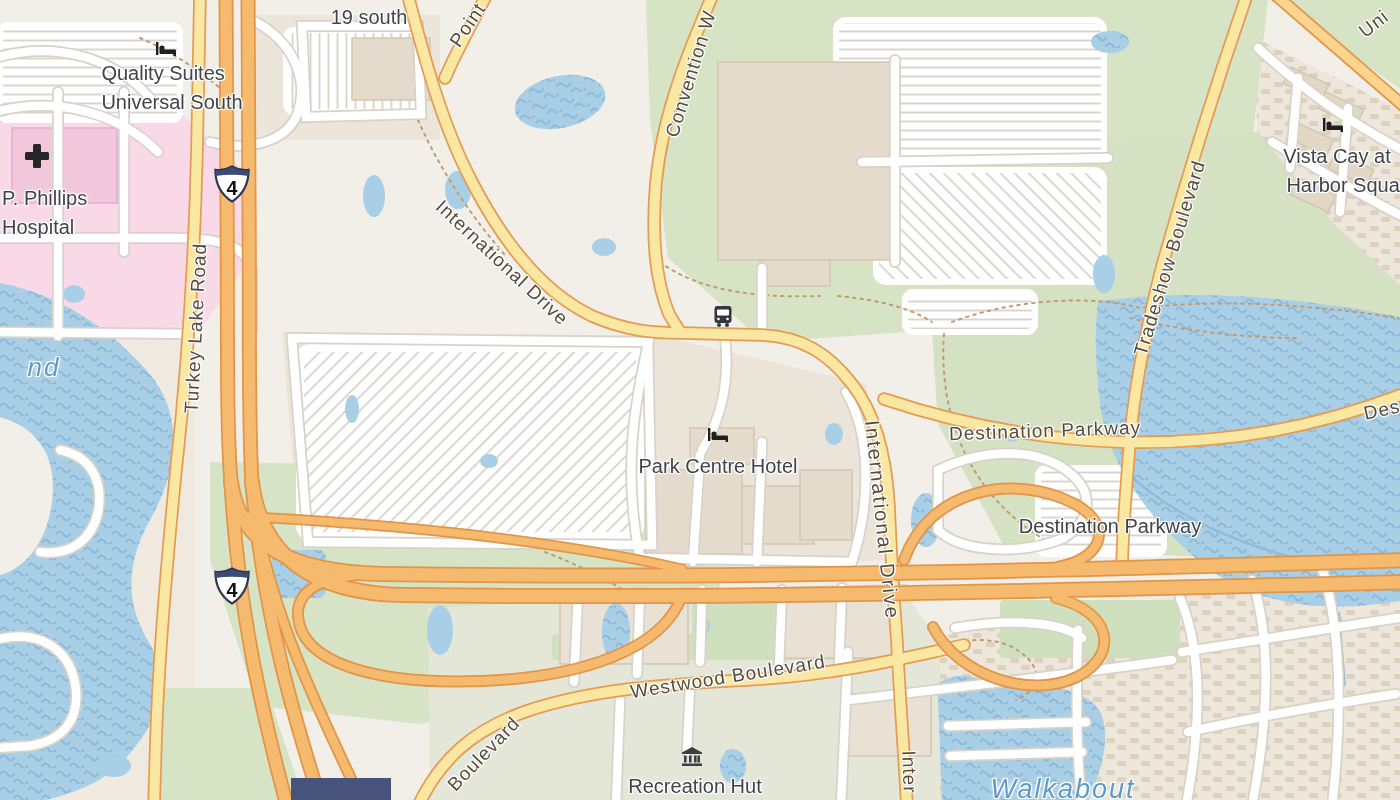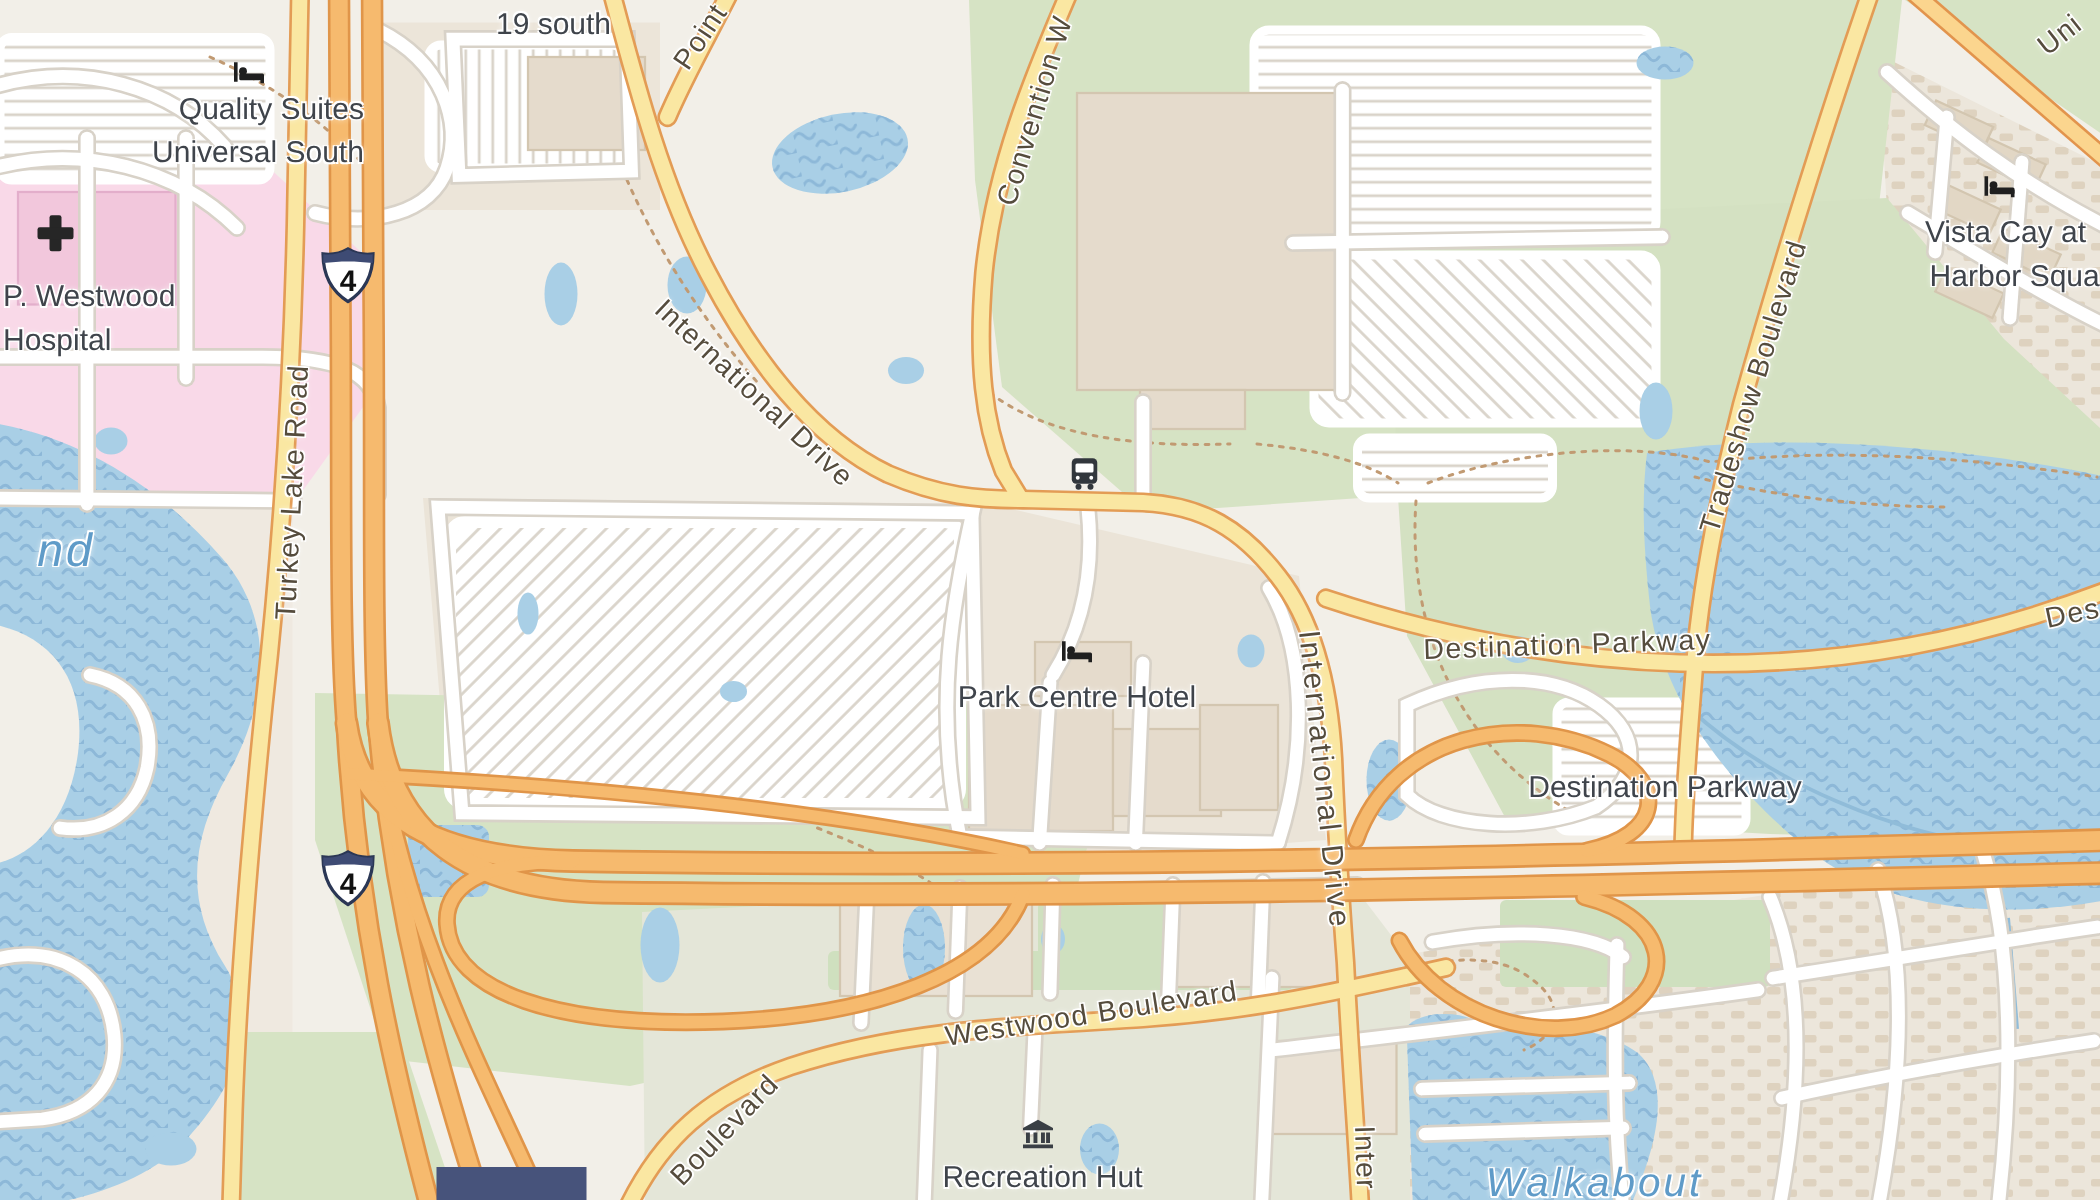--- a/index.html
+++ b/index.html
@@ -1,21 +1,21 @@
 <!DOCTYPE html>
 <html><head>
 <meta charset="utf-8">
 <style>
   html,body{margin:0;padding:0;background:#f2efe8;}
   #map{position:relative;width:1400px;height:800px;overflow:hidden;
        font-family:"Liberation Sans","DejaVu Sans",sans-serif;}
   #map svg.base{position:absolute;left:0;top:0;}
   .lbl,.rlbl,.wlbl{position:absolute;white-space:nowrap;transform:translate(-50%,-50%);
     text-shadow:-1px -1px 0 #fff,1px -1px 0 #fff,-1px 1px 0 #fff,1px 1px 0 #fff,0 0 4px #fff;}
-  .lbl{color:#3f444b;font-size:20px;line-height:29px;text-align:right;}
+  .lbl{color:#3f444b;font-size:20px;line-height:29px;text-align:left;}
   .rlbl{color:#554c3d;font-size:19px;letter-spacing:1px;}
   .wlbl{color:#5f9bc8;font-style:italic;font-size:27px;letter-spacing:2px;}
   .icon{position:absolute;transform:translate(-50%,-50%);}
   .shield{position:absolute;transform:translate(-50%,-50%);}
 </style>
 </head>
 <body>
 
 <div id="map">
 
@@ -445,21 +445,21 @@
 </div>
 
 <div class="lbl" style="left:369px;top:17px">19 south</div>
 
 <div class="lbl" style="left:172px;top:88px">
   <span style="display:block">Quality Suites</span>
   <span style="display:block">Universal South</span>
 </div>
 
 <div class="lbl" style="left:2px;top:184px;transform:none;text-align:left">
-  <span style="display:block">P. Westwood</span>
+  <span style="display:block">P. Phillips</span>
   <span style="display:block">Hospital</span>
 </div>
 
 <div class="rlbl" style="left:196px;top:328px;transform:translate(-50%,-50%) rotate(-87deg)">Turkey Lake Road</div>
 
 <div class="rlbl" style="left:468px;top:25px;transform:translate(-50%,-50%) rotate(-56deg)">Point</div>
 
 <div class="rlbl" style="left:691px;top:74px;transform:translate(-50%,-50%) rotate(-73deg)">Convention W</div>
 
 <div class="rlbl" style="left:502px;top:263px;transform:translate(-50%,-50%) rotate(43deg)">International Drive</div>
@@ -485,17 +485,17 @@
 <div class="rlbl" style="left:909px;top:772px;transform:translate(-50%,-50%) rotate(88deg)">Inter</div>
 
 <div class="rlbl" style="left:728px;top:677px;transform:translate(-50%,-50%) rotate(-9deg)">Westwood Boulevard</div>
 
 <div class="rlbl" style="left:484px;top:754px;transform:translate(-50%,-50%) rotate(-46deg)">Boulevard</div>
 
 <div class="lbl" style="left:695px;top:786px">Recreation Hut</div>
 
 <div class="wlbl" style="left:1063px;top:789px">Walkabout</div>
 
-<div class="wlbl" style="left:44px;top:367px;font-size:31px">nd</div>
+<div class="wlbl" style="left:44px;top:367px;font-size:26px">nd</div>
 
 <div class="rlbl" style="left:1382px;top:410px;transform:translate(-50%,-50%) rotate(-12deg)">Des</div>
 
 </div>
 
 </body></html>

